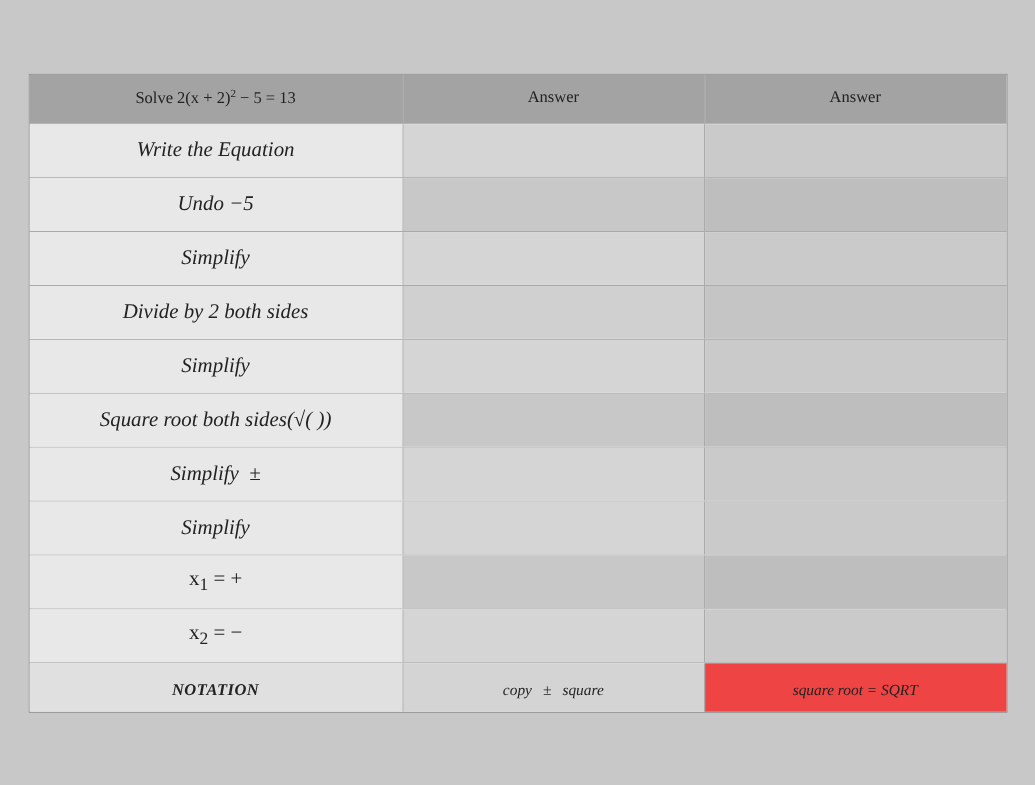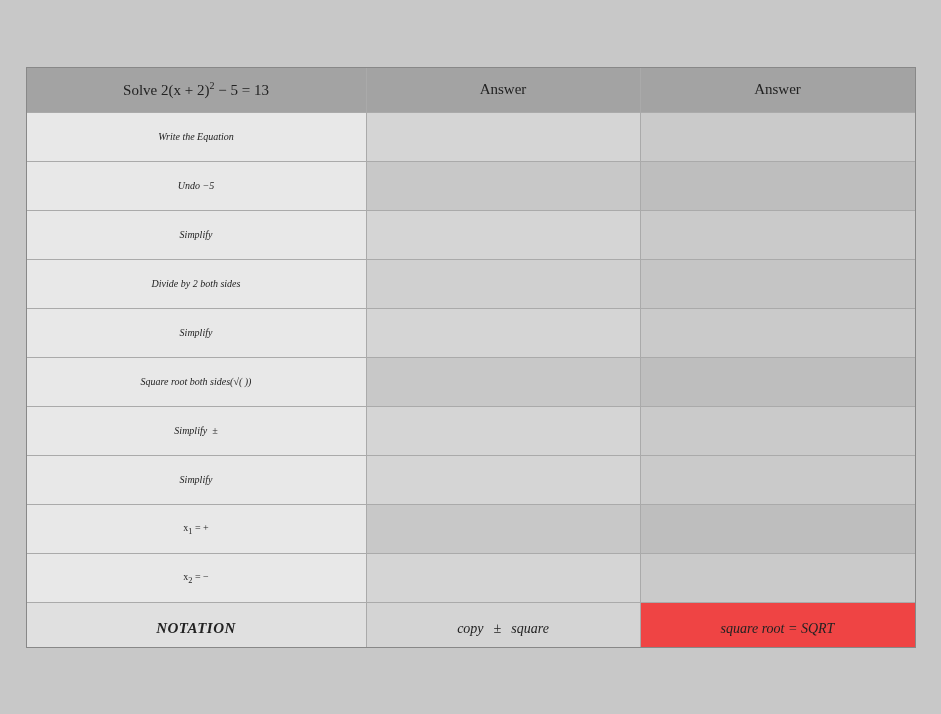--- a/index.html
+++ b/index.html
@@ -58,21 +58,21 @@
       background: #a3a3a3;
       color: #222;
       min-height: 44px;
       padding: 8px 14px;
     }
 
     
     .step-cell {
       justify-content: center;
       font-style: italic;
-      font-size: 10px;
+      font-size: 19px;
       background: #e8e8e8;
     }
 
     
     .answer-cell {
       background: #d8d8d8;
     }
 
     .result-cell {
       background: #d0d0d0;

